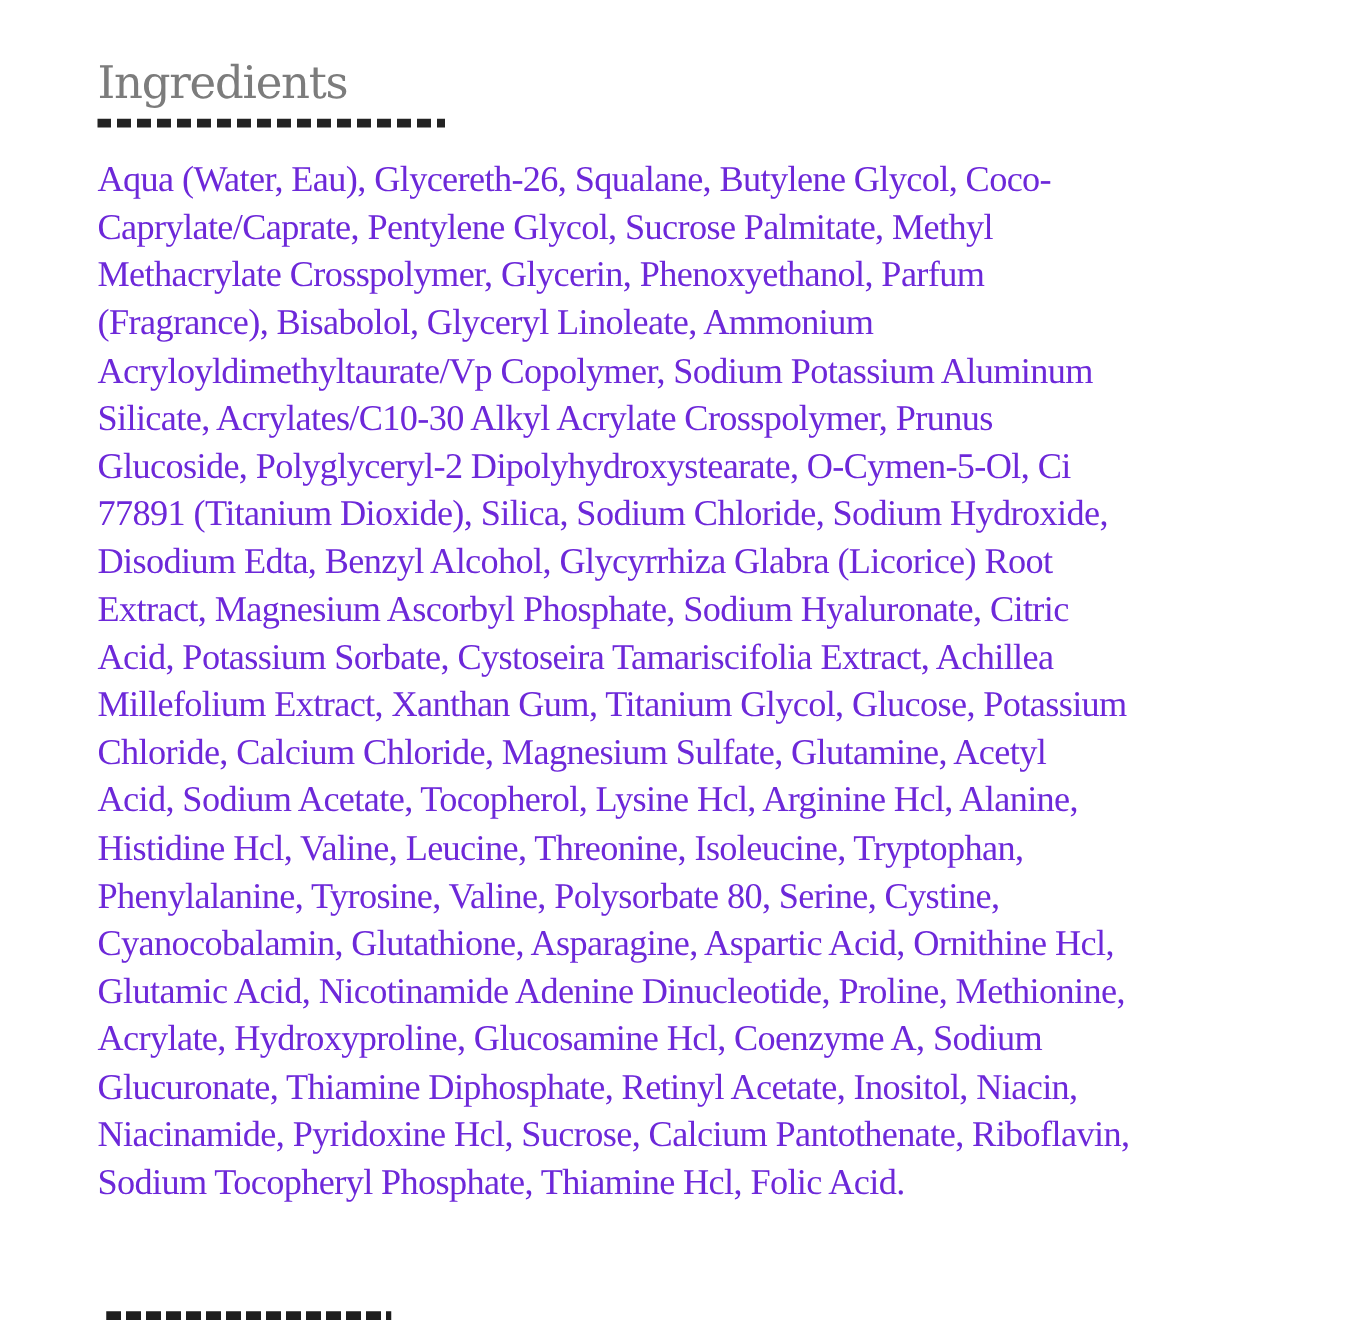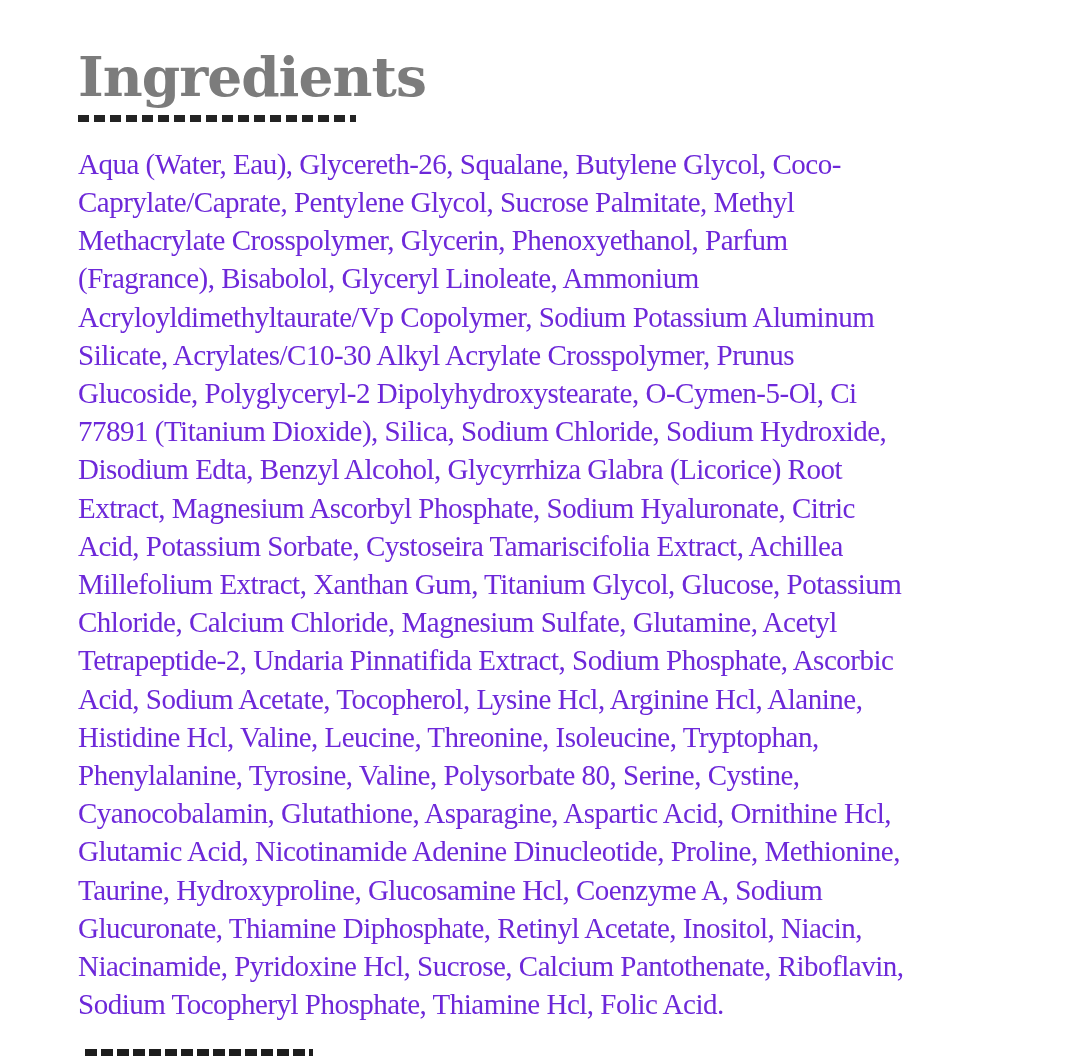--- a/index.html
+++ b/index.html
@@ -16,22 +16,22 @@
   }
   .section {
     position: absolute;
     left: 78px;
     top: 48px;
     width: 960px;
   }
   .section-title {
     margin: 0;
     font-family: "DejaVu Serif", serif;
-    font-weight: bold;
-    font-size: 55px;
+    font-weight: normal;
+    font-size: 36px;
     line-height: 1.05;
     letter-spacing: -1px;
     color: #7c7c7c;
   }
   .dashed-divider {
     margin-top: 9px;
     width: 278px;
     height: 7px;
     background: repeating-linear-gradient(
       to right,
@@ -76,26 +76,25 @@
     <div class="line">(Fragrance), Bisabolol, Glyceryl Linoleate, Ammonium</div>
     <div class="line">Acryloyldimethyltaurate/Vp Copolymer, Sodium Potassium Aluminum</div>
     <div class="line">Silicate, Acrylates/C10-30 Alkyl Acrylate Crosspolymer, Prunus</div>
     <div class="line">Glucoside, Polyglyceryl-2 Dipolyhydroxystearate, O-Cymen-5-Ol, Ci</div>
     <div class="line">77891 (Titanium Dioxide), Silica, Sodium Chloride, Sodium Hydroxide,</div>
     <div class="line">Disodium Edta, Benzyl Alcohol, Glycyrrhiza Glabra (Licorice) Root</div>
     <div class="line">Extract, Magnesium Ascorbyl Phosphate, Sodium Hyaluronate, Citric</div>
     <div class="line">Acid, Potassium Sorbate, Cystoseira Tamariscifolia Extract, Achillea</div>
     <div class="line">Millefolium Extract, Xanthan Gum, Titanium Glycol, Glucose, Potassium</div>
     <div class="line">Chloride, Calcium Chloride, Magnesium Sulfate, Glutamine, Acetyl</div>
-    <div class="line">Tetrapeptide-2, Undaria Pinnatifida Extract, Sodium Phosphate, Ascorbic</div>
     <div class="line">Acid, Sodium Acetate, Tocopherol, Lysine Hcl, Arginine Hcl, Alanine,</div>
     <div class="line">Histidine Hcl, Valine, Leucine, Threonine, Isoleucine, Tryptophan,</div>
     <div class="line">Phenylalanine, Tyrosine, Valine, Polysorbate 80, Serine, Cystine,</div>
     <div class="line">Cyanocobalamin, Glutathione, Asparagine, Aspartic Acid, Ornithine Hcl,</div>
     <div class="line">Glutamic Acid, Nicotinamide Adenine Dinucleotide, Proline, Methionine,</div>
-    <div class="line">Taurine, Hydroxyproline, Glucosamine Hcl, Coenzyme A, Sodium</div>
+    <div class="line">Acrylate, Hydroxyproline, Glucosamine Hcl, Coenzyme A, Sodium</div>
     <div class="line">Glucuronate, Thiamine Diphosphate, Retinyl Acetate, Inositol, Niacin,</div>
     <div class="line">Niacinamide, Pyridoxine Hcl, Sucrose, Calcium Pantothenate, Riboflavin,</div>
     <div class="line">Sodium Tocopheryl Phosphate, Thiamine Hcl, Folic Acid.</div>
   </div>
 </main>
 
 <div class="bottom-divider"></div>
 
 </body></html>

